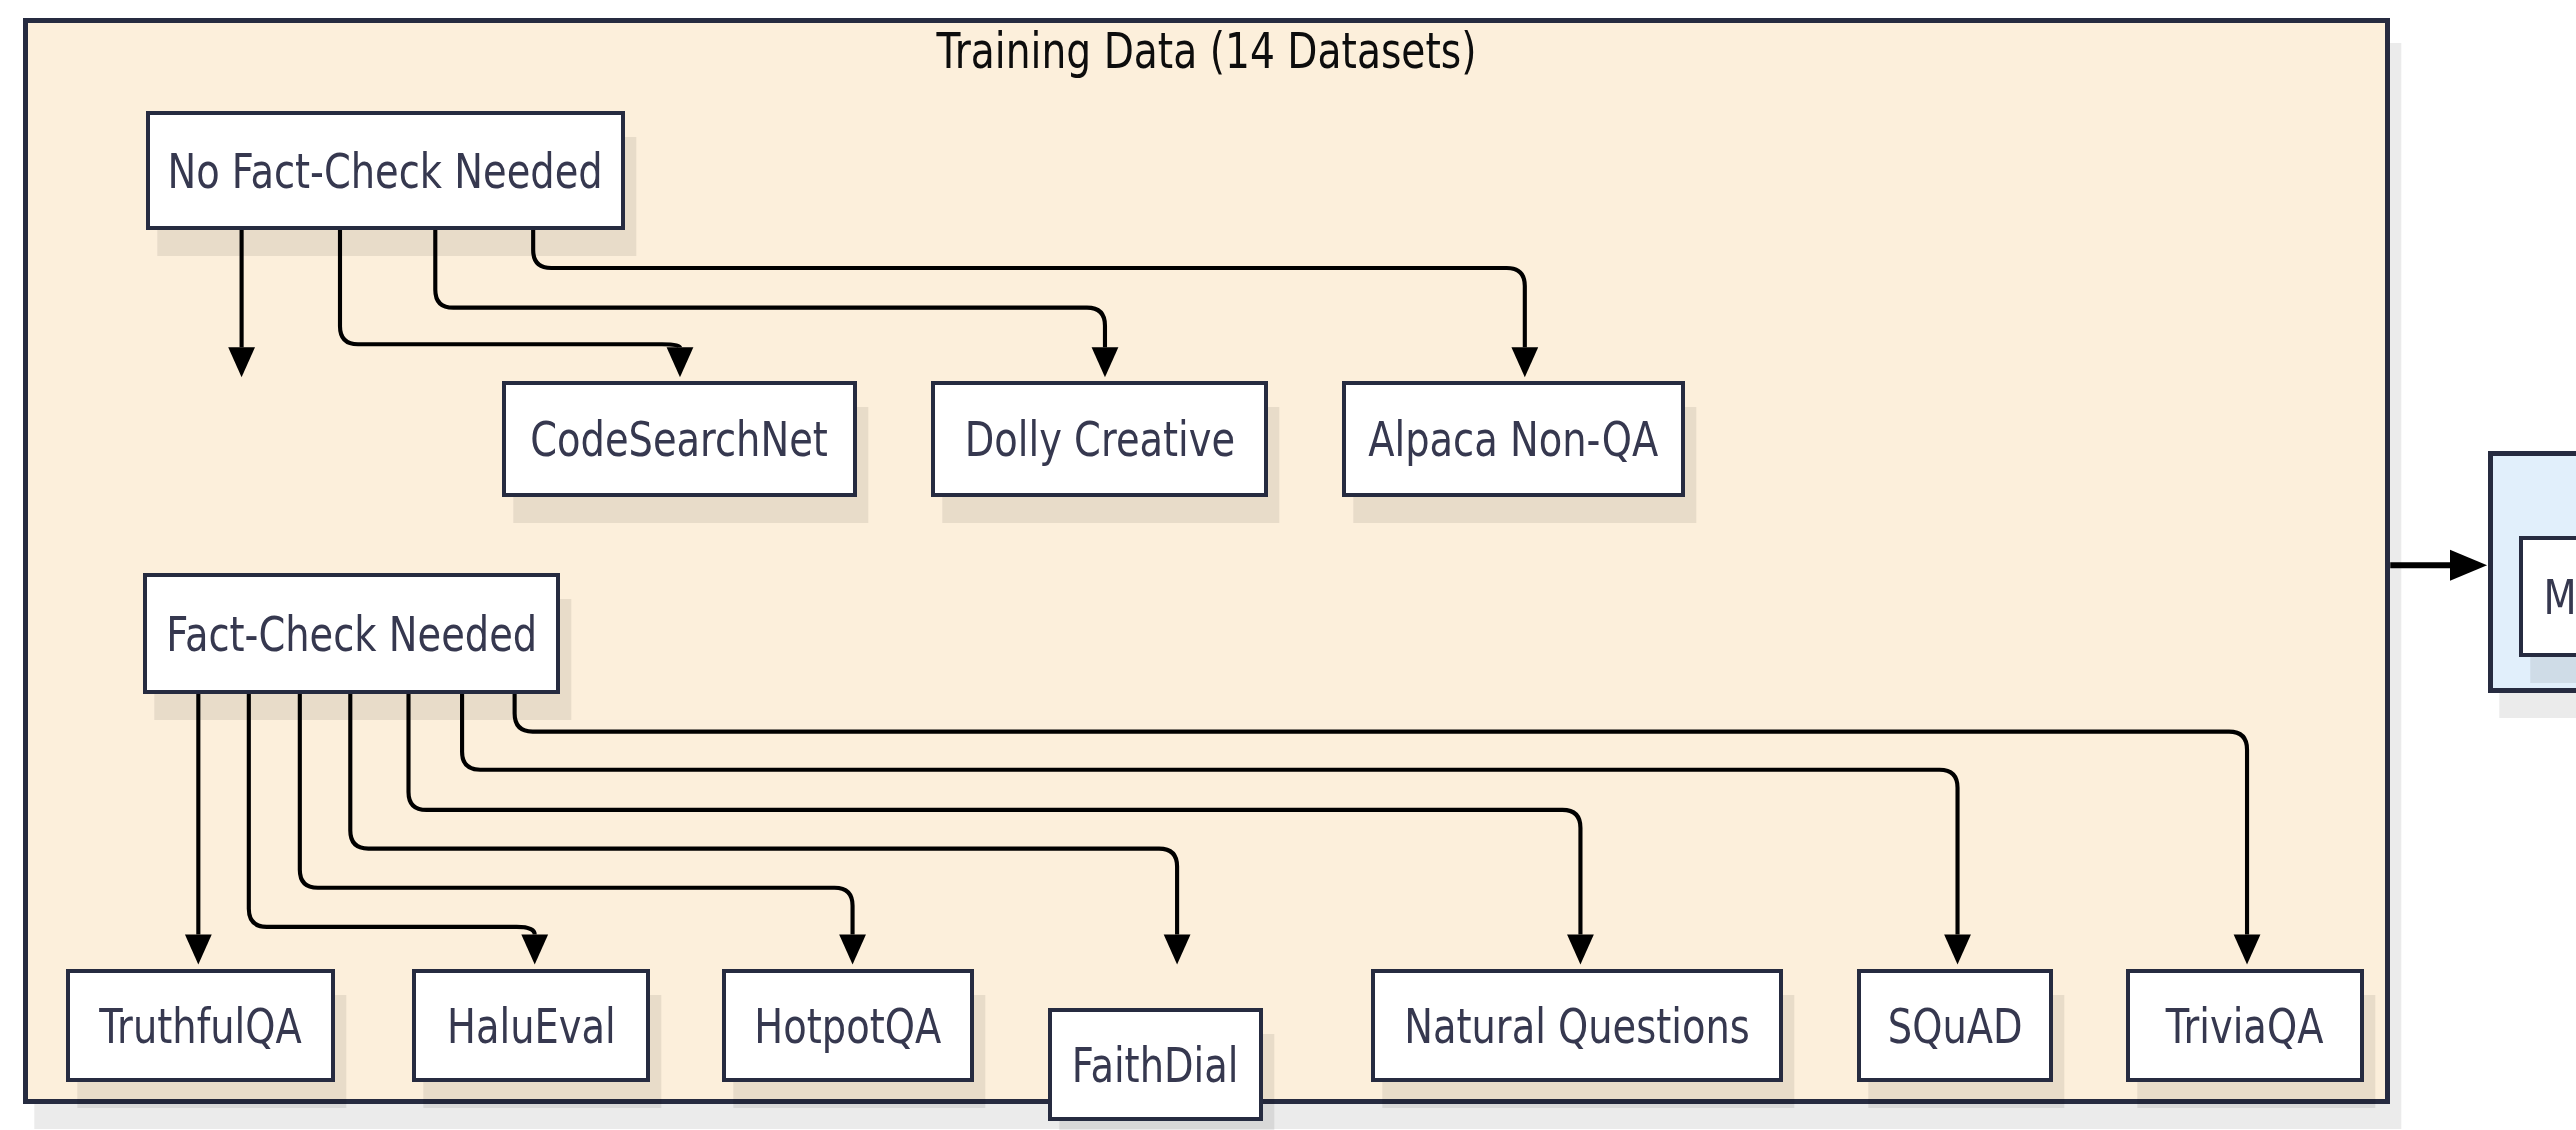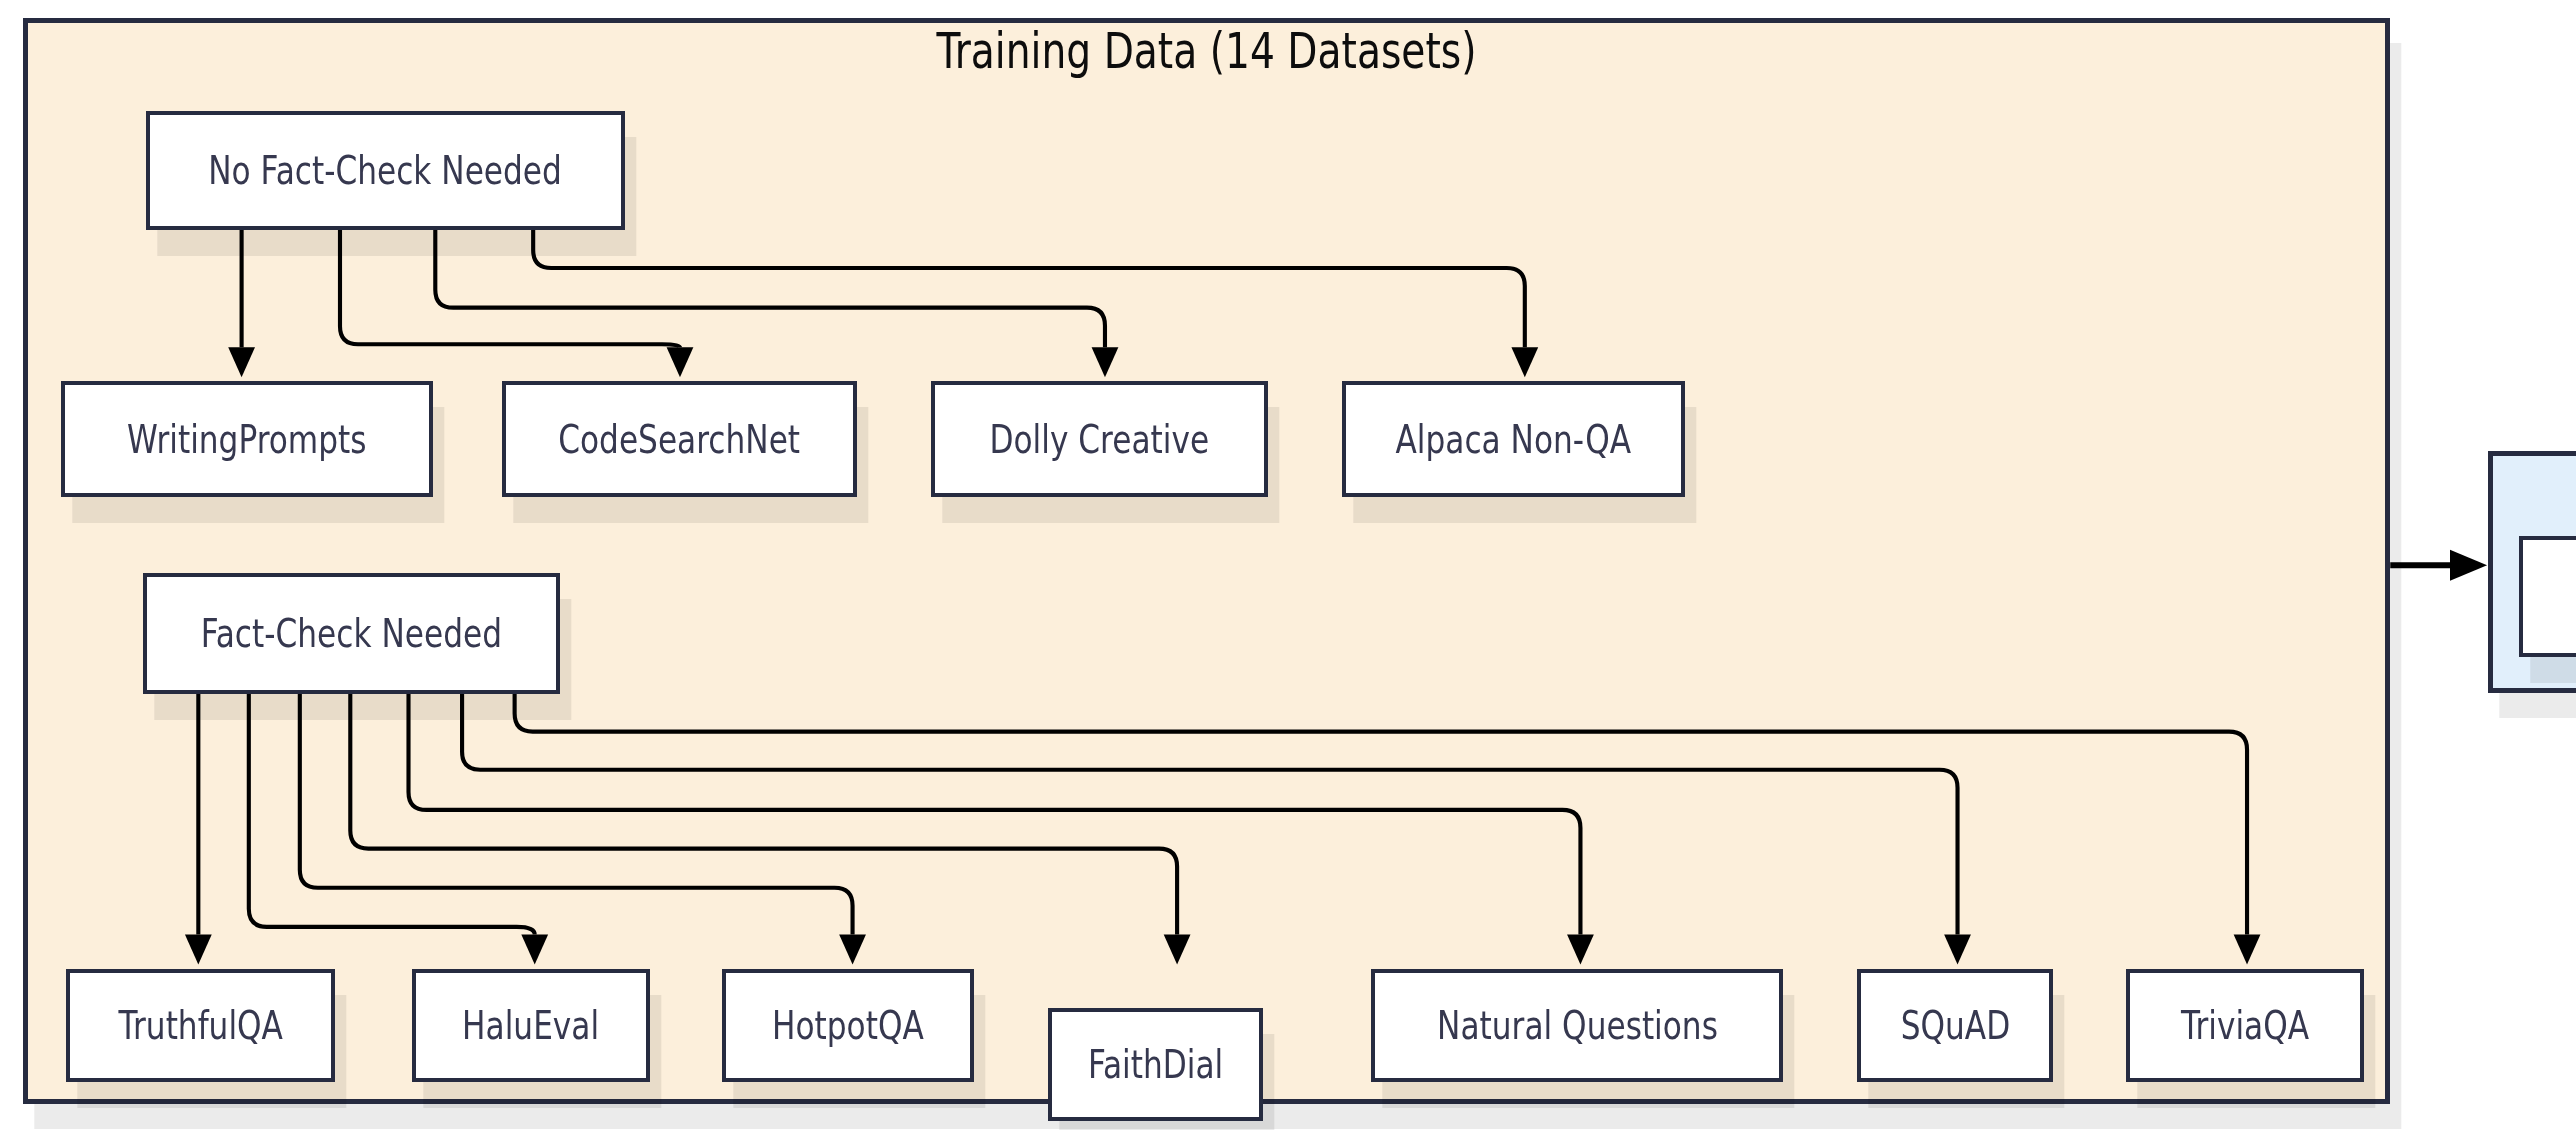--- a/index.html
+++ b/index.html
@@ -21,21 +21,21 @@
   .cluster-title{
     position:absolute;text-align:center;color:var(--title-ink);
     font-size:49px;line-height:1;z-index:4;
   }
   .cluster-title.training{left:23px;top:27px;width:2367px;}
   .cluster-title.sentinel{left:2488px;top:453px;width:1324px;}
   .node{
     position:absolute;box-sizing:border-box;background:#ffffff;
     border:4.6px solid var(--border-navy);color:var(--label-ink);
     display:flex;align-items:center;justify-content:center;
-    font-size:39px;line-height:1;z-index:3;
+    font-size:48px;line-height:1;z-index:3;
     box-shadow:11.3px 26px 0 rgba(0,0,0,0.08);
   }
   .t{display:inline-block;transform:scaleX(0.8);white-space:nowrap;}
   svg.edges{position:absolute;left:0;top:0;z-index:2;pointer-events:none;}
   svg.edges path{fill:none;stroke:var(--edge-black);stroke-width:8px;}
   svg.edges path.thick{stroke-width:12px;}
   svg.edges polygon{fill:var(--edge-black);stroke:none;}
 </style>
 </head>
 <body>
@@ -115,23 +115,20 @@
     </g>
   </svg>
 
   <div class="node" style="left:146px;top:111px;width:479px;height:119px">
     <span class="t">No Fact-Check Needed</span>
   </div>
   <div class="node" style="left:143px;top:573px;width:417px;height:121px">
     <span class="t">Fact-Check Needed</span>
   </div>
 
-  <div class="node" style="left:61px;top:381px;width:372px;height:116px">
-    <span class="t">WritingPrompts</span>
-  </div>
   <div class="node" style="left:502px;top:381px;width:355px;height:116px">
     <span class="t">CodeSearchNet</span>
   </div>
   <div class="node" style="left:931px;top:381px;width:337px;height:116px">
     <span class="t">Dolly Creative</span>
   </div>
   <div class="node" style="left:1342px;top:381px;width:343px;height:116px">
     <span class="t">Alpaca Non-QA</span>
   </div>
 

